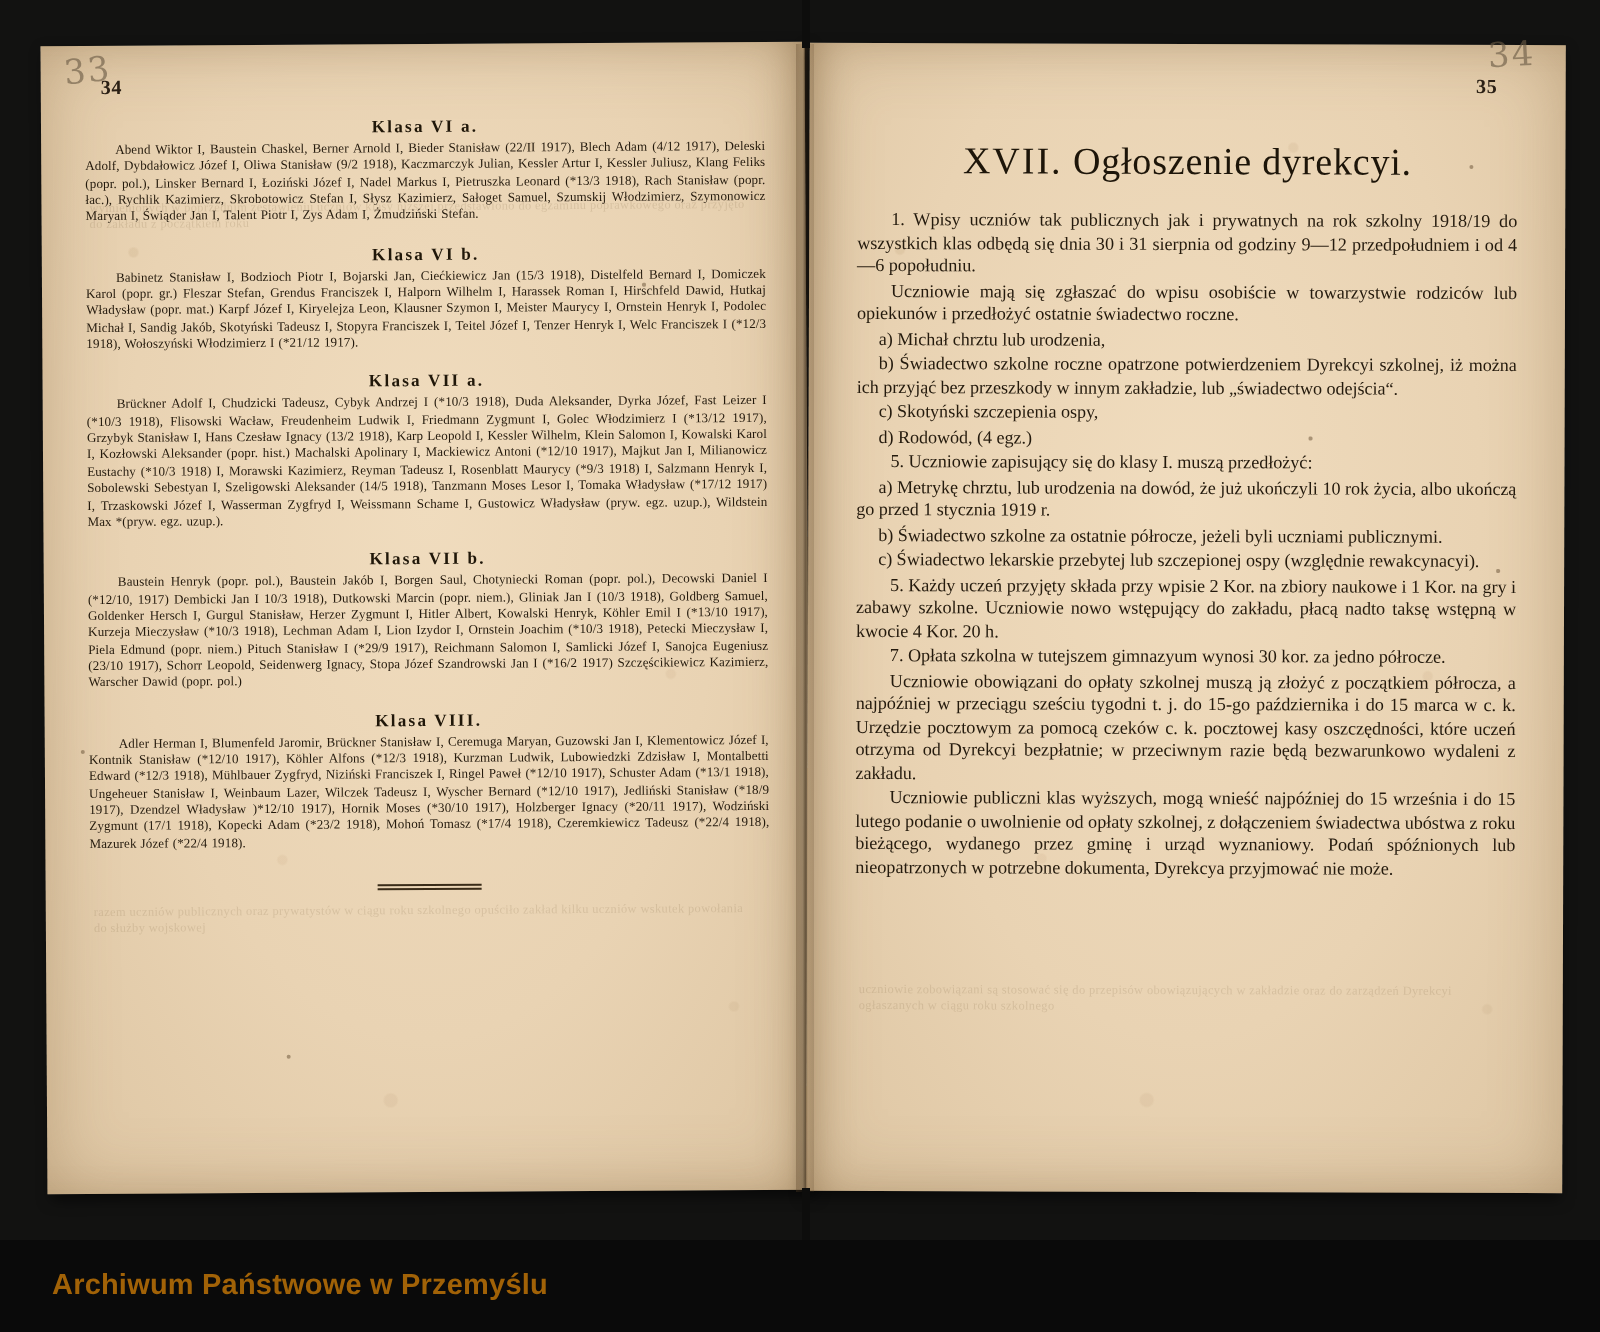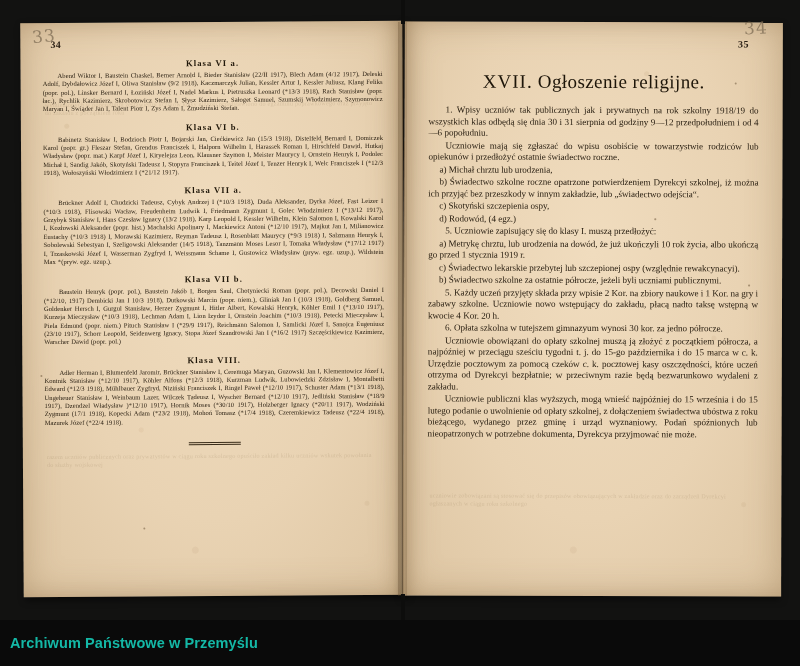--- a/index.html
+++ b/index.html
@@ -180,26 +180,26 @@
   
   .watermark {
     position: absolute;
     left: 0; bottom: 0;
     width: 800px; height: 46px;
     background: #0a0a0a;
     display: flex;
     align-items: center;
   }
   .watermark span {
-    color: #14b8a6;
+    color: #a16207;
     font-family: "Liberation Sans", sans-serif;
     font-size: 14.5px;
     font-weight: bold;
     letter-spacing: .1px;
-    padding-left: 10px;
+    padding-left: 26px;
   }
 
   .specks { position: absolute; inset: 0; pointer-events: none; }
   .speck { position: absolute; background: rgba(86,64,38,.45); border-radius: 50%; }
 </style>
 </head>
 <body>
 
 <div id="scan">
 
@@ -251,35 +251,35 @@
     <div class="ghost" style="left:26px; top:470px; width:320px;">
       uczniowie zobowiązani są stosować się do przepisów obowiązujących
       w zakładzie oraz do zarządzeń Dyrekcyi ogłaszanych w ciągu roku szkolnego
     </div>
 
     <div class="page-inner">
       <div class="folio r">35</div>
 
       <div class="chapter">
         <span class="num">XVII.</span>
-        <span>Ogłoszenie religijne.</span>
+        <span>Ogłoszenie dyrekcyi.</span>
       </div>
 
       <div class="para">1. Wpisy uczniów tak publicznych jak i prywatnych na rok szkolny 1918/19 do wszystkich klas odbędą się dnia 30 i 31 sierpnia od godziny 9—12 przedpołudniem i od 4—6 popołudniu.</div>
       <div class="para">Uczniowie mają się zgłaszać do wpisu osobiście w towarzystwie rodziców lub opiekunów i przedłożyć ostatnie świadectwo roczne.</div>
       <div class="para sub">a) Michał chrztu lub urodzenia,</div>
       <div class="para sub">b) Świadectwo szkolne roczne opatrzone potwierdzeniem Dyrekcyi szkolnej, iż można ich przyjąć bez przeszkody w innym zakładzie, lub „świadectwo odejścia“.</div>
       <div class="para sub">c) Skotyński szczepienia ospy,</div>
       <div class="para sub">d) Rodowód, (4 egz.)</div>
       <div class="para">5. Uczniowie zapisujący się do klasy I. muszą przedłożyć:</div>
       <div class="para sub">a) Metrykę chrztu, lub urodzenia na dowód, że już ukończyli 10 rok życia, albo ukończą go przed 1 stycznia 1919 r.</div>
+      <div class="para sub">b) Świadectwo szkolne za ostatnie półrocze, jeżeli byli uczniami publicznymi.</div>
       <div class="para sub">c) Świadectwo lekarskie przebytej lub szczepionej ospy (względnie rewakcynacyi).</div>
-      <div class="para sub">b) Świadectwo szkolne za ostatnie półrocze, jeżeli byli uczniami publicznymi.</div>
       <div class="para">5. Każdy uczeń przyjęty składa przy wpisie 2 Kor. na zbiory naukowe i 1 Kor. na gry i zabawy szkolne. Uczniowie nowo wstępujący do zakładu, płacą nadto taksę wstępną w kwocie 4 Kor. 20 h.</div>
-      <div class="para">6. Opłata szkolna w tutejszem gimnazyum wynosi 30 kor. za jedno półrocze.</div>
+      <div class="para">7. Opłata szkolna w tutejszem gimnazyum wynosi 30 kor. za jedno półrocze.</div>
       <div class="para">Uczniowie obowiązani do opłaty szkolnej muszą ją złożyć z początkiem półrocza, a najpóźniej w przeciągu sześciu tygodni t. j. do 15-go października i do 15 marca w c. k. Urzędzie pocztowym za pomocą czeków c. k. pocztowej kasy oszczędności, które uczeń otrzyma od Dyrekcyi bezpłatnie; w przeciwnym razie będą bezwarunkowo wydaleni z zakładu.</div>
       <div class="para">Uczniowie publiczni klas wyższych, mogą wnieść najpóźniej do 15 września i do 15 lutego podanie o uwolnienie od opłaty szkolnej, z dołączeniem świadectwa ubóstwa z roku bieżącego, wydanego przez gminę i urząd wyznaniowy. Podań spóźnionych lub nieopatrzonych w potrzebne dokumenta, Dyrekcya przyjmować nie może.</div>
     </div>
 
     <div class="specks">
       <div class="speck" style="left:330px; top:60px;  width:2px; height:2px;"></div>
       <div class="speck" style="left:344px; top:262px; width:1.5px; height:1.5px;"></div>
       <div class="speck" style="left:250px; top:196px; width:1.5px; height:1.5px;"></div>
       <div class="speck" style="left:306px; top:330px; width:1.5px; height:1.5px;"></div>
     </div>

